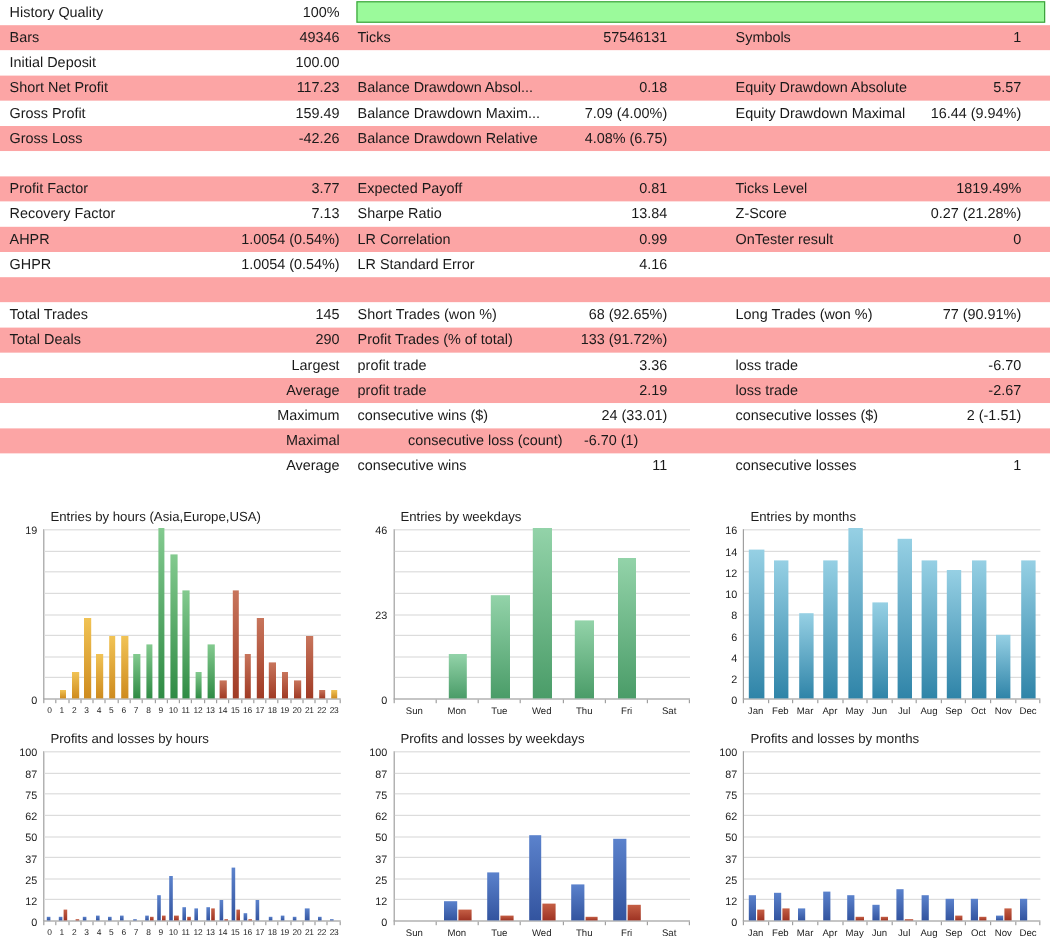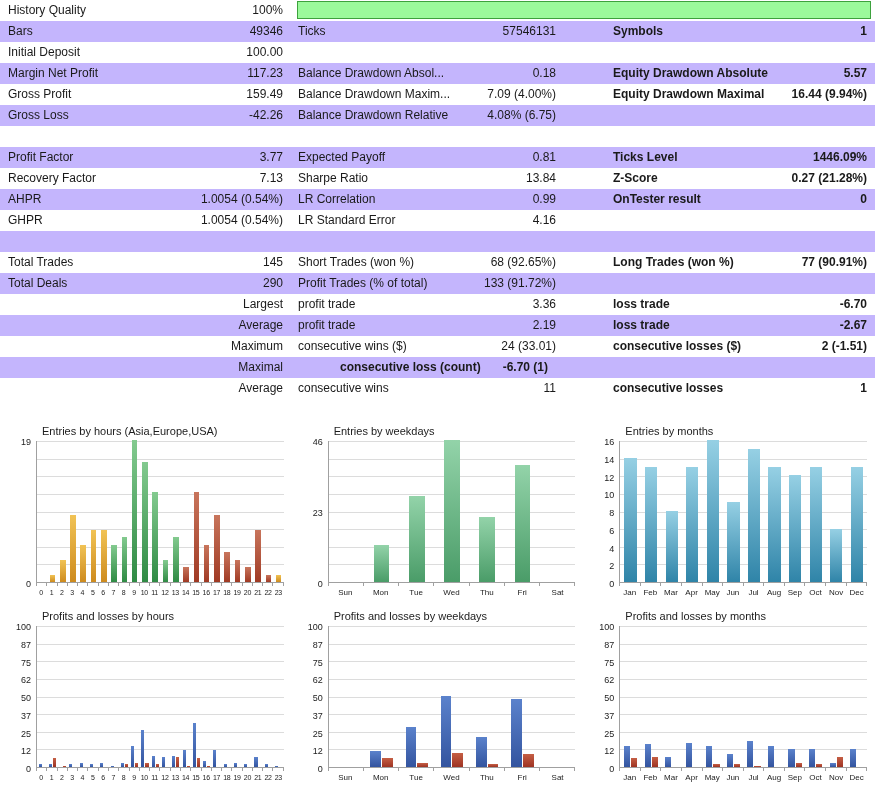--- a/index.html
+++ b/index.html
@@ -3,25 +3,25 @@
 <meta charset="utf-8">
 <style>
   * { margin:0; padding:0; box-sizing:border-box; }
   html,body { width:875px; height:791px; background:#ffffff; overflow:hidden;
     font-family:"Liberation Sans", sans-serif; color:#1a1a1a; }
 
   
   #report-table { width:875px; }
   .trow { display:grid; grid-template-columns:283px 273px 319px; height:21px;
     line-height:21px; font-size:12px; position:relative; background:#ffffff; }
-  .trow.alt { background:#c4b5fd; }
+  .trow.alt { background:#fca5a5; }
   .tcell { display:flex; justify-content:space-between; align-items:center; overflow:hidden; white-space:nowrap; }
   .tcell.c0 { padding-left:8px; }
   .tcell.c1 { padding-left:15px; }
-  .tcell.c2 { padding-left:57px; padding-right:8px;font-weight:bold; }
+  .tcell.c2 { padding-left:57px; padding-right:24px; }
   .tcell .lab { color:#1a1a1a; }
   .tcell .val { text-align:right; color:#1a1a1a; }
   .hq-bar { position:absolute; left:297px; top:1px; width:574px; height:18px;
     border:1px solid #3da23d; }
 
   
   #charts-grid { display:grid; grid-template-columns:repeat(3,1fr);
     grid-template-rows:185px 186px; margin-top:21px; width:875px; }
   .chart { position:relative; }
   .chart-title { font-size:11px; color:#1c1c1c; margin:5px 0 2px 42px; height:14px; white-space:nowrap; }
@@ -75,21 +75,21 @@
         <span class="lab"></span>
         <span class="val"></span>
       </div>
       <div class="tcell c2">
         <span class="lab"></span>
         <span class="val"></span>
       </div>
     </div>
     <div class="trow alt">
       <div class="tcell c0">
-        <span class="lab">Margin Net Profit</span>
+        <span class="lab">Short Net Profit</span>
         <span class="val">117.23</span>
       </div>
       <div class="tcell c1">
         <span class="lab">Balance Drawdown Absol...</span>
         <span class="val">0.18</span>
       </div>
       <div class="tcell c2">
         <span class="lab">Equity Drawdown Absolute</span>
         <span class="val">5.57</span>
       </div>
@@ -136,21 +136,21 @@
       <div class="tcell c0">
         <span class="lab">Profit Factor</span>
         <span class="val">3.77</span>
       </div>
       <div class="tcell c1">
         <span class="lab">Expected Payoff</span>
         <span class="val">0.81</span>
       </div>
       <div class="tcell c2">
         <span class="lab">Ticks Level</span>
-        <span class="val">1446.09%</span>
+        <span class="val">1819.49%</span>
       </div>
     </div>
     <div class="trow">
       <div class="tcell c0">
         <span class="lab">Recovery Factor</span>
         <span class="val">7.13</span>
       </div>
       <div class="tcell c1">
         <span class="lab">Sharpe Ratio</span>
         <span class="val">13.84</span>

